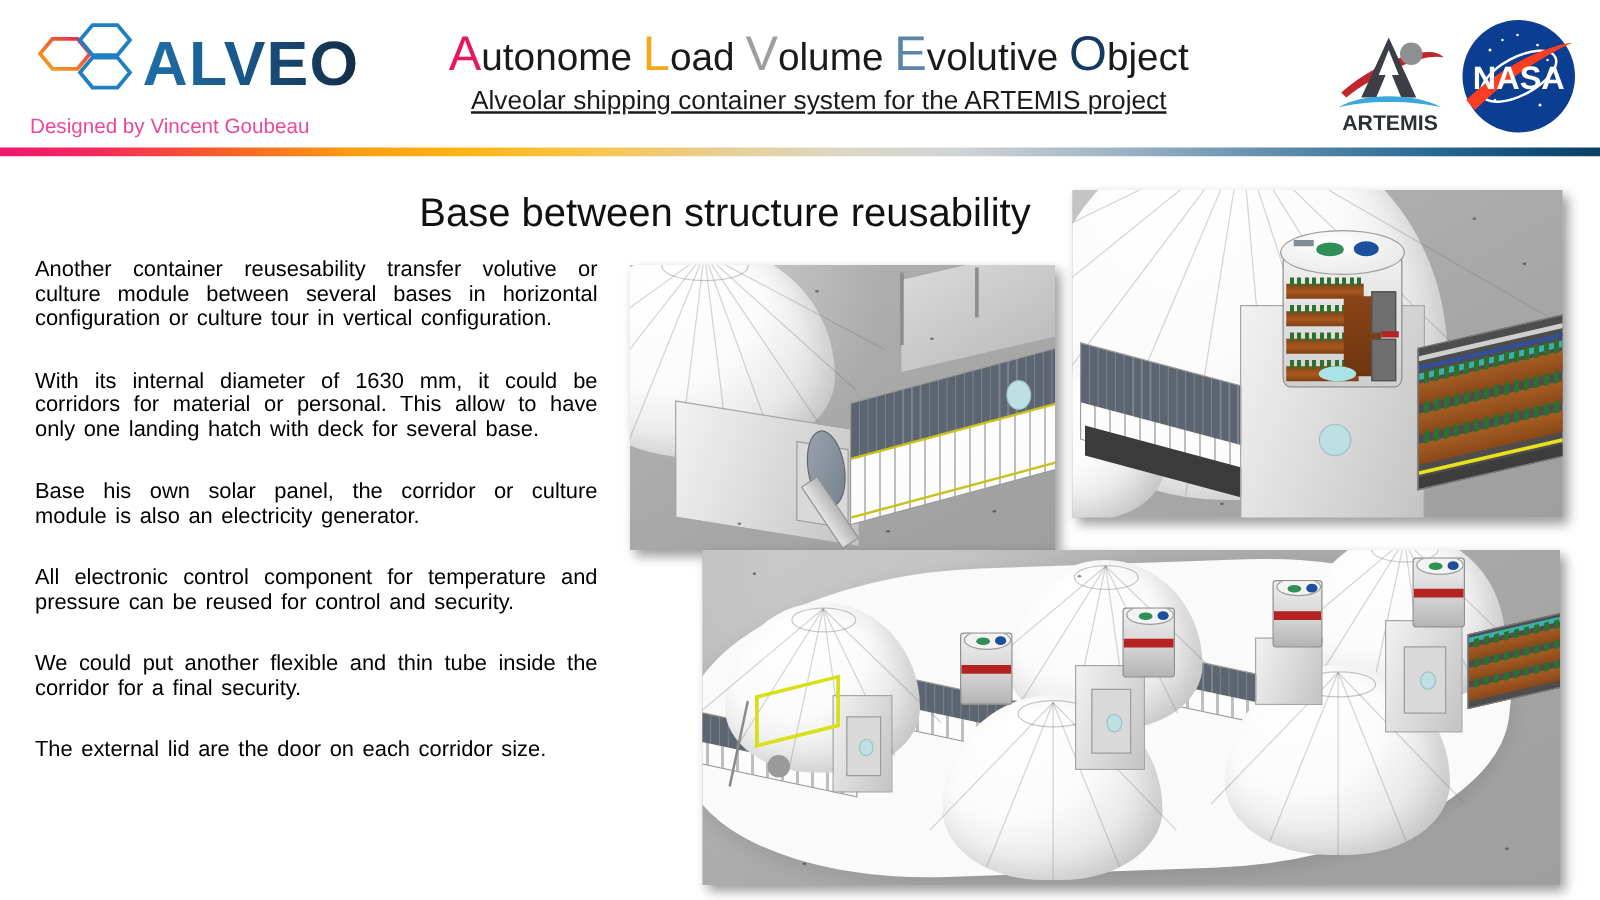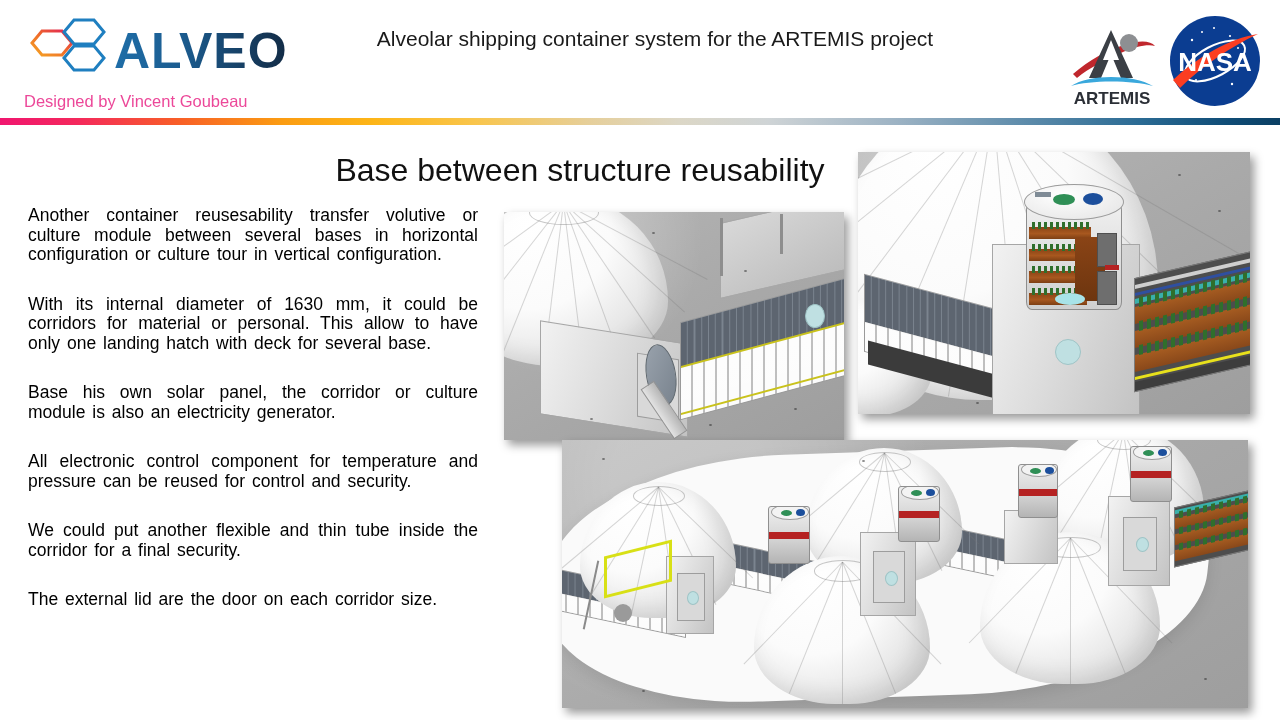--- a/index.html
+++ b/index.html
@@ -25,21 +25,21 @@
     line-height:50px;
   }
   #logo-credit {
     position:absolute; left:2px; top:78px;
     font-size:16.5px; color:#ec4899; white-space:nowrap;
   }
 
   #title-block { position:absolute; left:330px; top:24px; width:650px; text-align:center; }
   #acronym { font-size:31px; color:#1a1a1a; line-height:40px; white-space:nowrap; }
   #acronym .cap { font-size:39px; font-weight:500; }
-  #subtitle { font-size:21px; color:#1a1a1a; line-height:30px; white-space:nowrap; }
+  #subtitle { font-size:21px; color:#1a1a1a; line-height:30px; white-space:nowrap;text-decoration:underline; }
 
   #artemis-logo { position:absolute; left:1063px; top:16px; width:98px; height:92px; }
   #nasa-logo { position:absolute; left:1168px; top:14px; width:94px; height:94px; }
 
   #divider {
     position:absolute; left:0; top:118px; width:1280px; height:7px;
     background:linear-gradient(90deg,
       #f0166f 0%, #f4285c 6%, #f85f27 14%, #fb9c12 22%, #fdb517 29%,
       #f9c54b 37%, #e6cf9a 46%, #dcd7c6 53%, #cfd4d6 60%,
       #9db3c4 70%, #5e8cab 80%, #2b6b94 89%, #0f4c76 96%, #0b3f63 100%);
@@ -152,20 +152,27 @@
       </defs>
       <polygon points="4,25 14,13 34,13 44,25 34,37 14,37" fill="none" stroke="url(#hexgrad)" stroke-width="3"></polygon>
       <polygon points="36,14 46,2 66,2 76,14 66,26 46,26" fill="none" stroke="#1f7fc0" stroke-width="3"></polygon>
       <polygon points="36,40 46,28 66,28 76,40 66,52 46,52" fill="none" stroke="#1f7fc0" stroke-width="3"></polygon>
     </svg>
     <div id="logo-word">ALVEO</div>
     <div id="logo-credit">Designed by Vincent Goubeau</div>
   </div>
 
   <div id="title-block">
+    <div id="acronym">
+      <span class="cap" style="color:#e8175d">A</span><span>utonome</span>
+      <span class="cap" style="color:#f5a81c">L</span><span>oad</span>
+      <span class="cap" style="color:#9e9e9e">V</span><span>olume</span>
+      <span class="cap" style="color:#5b86a8">E</span><span>volutive</span>
+      <span class="cap" style="color:#123a63">O</span><span>bject</span>
+    </div>
     <div id="subtitle">Alveolar shipping container system for the ARTEMIS project</div>
   </div>
 
   <svg id="artemis-logo" viewBox="0 0 98 92">
     <path d="M10,58 C26,44 44,34 64,28 C78,24 88,25 92,30 C84,28 72,31 60,36 C42,44 26,52 14,62 Z" fill="#c0272d"></path>
     <circle cx="66" cy="27" r="9" fill="#8d8f92"></circle>
     <path d="M48,14 L70,62 L58,62 L48,38 L38,62 L26,62 Z" fill="#3b3f45"></path>
     <path d="M48,24 L56,44 L40,44 Z" fill="#ffffff"></path>
     <path d="M8,70 C26,58 70,58 90,70 C70,64 26,64 8,70 Z" fill="#3aa8dc"></path>
     <text x="49" y="88" font-family="'Liberation Sans',sans-serif" font-size="17" font-weight="bold" fill="#2b2f36" text-anchor="middle">ARTEMIS</text>

